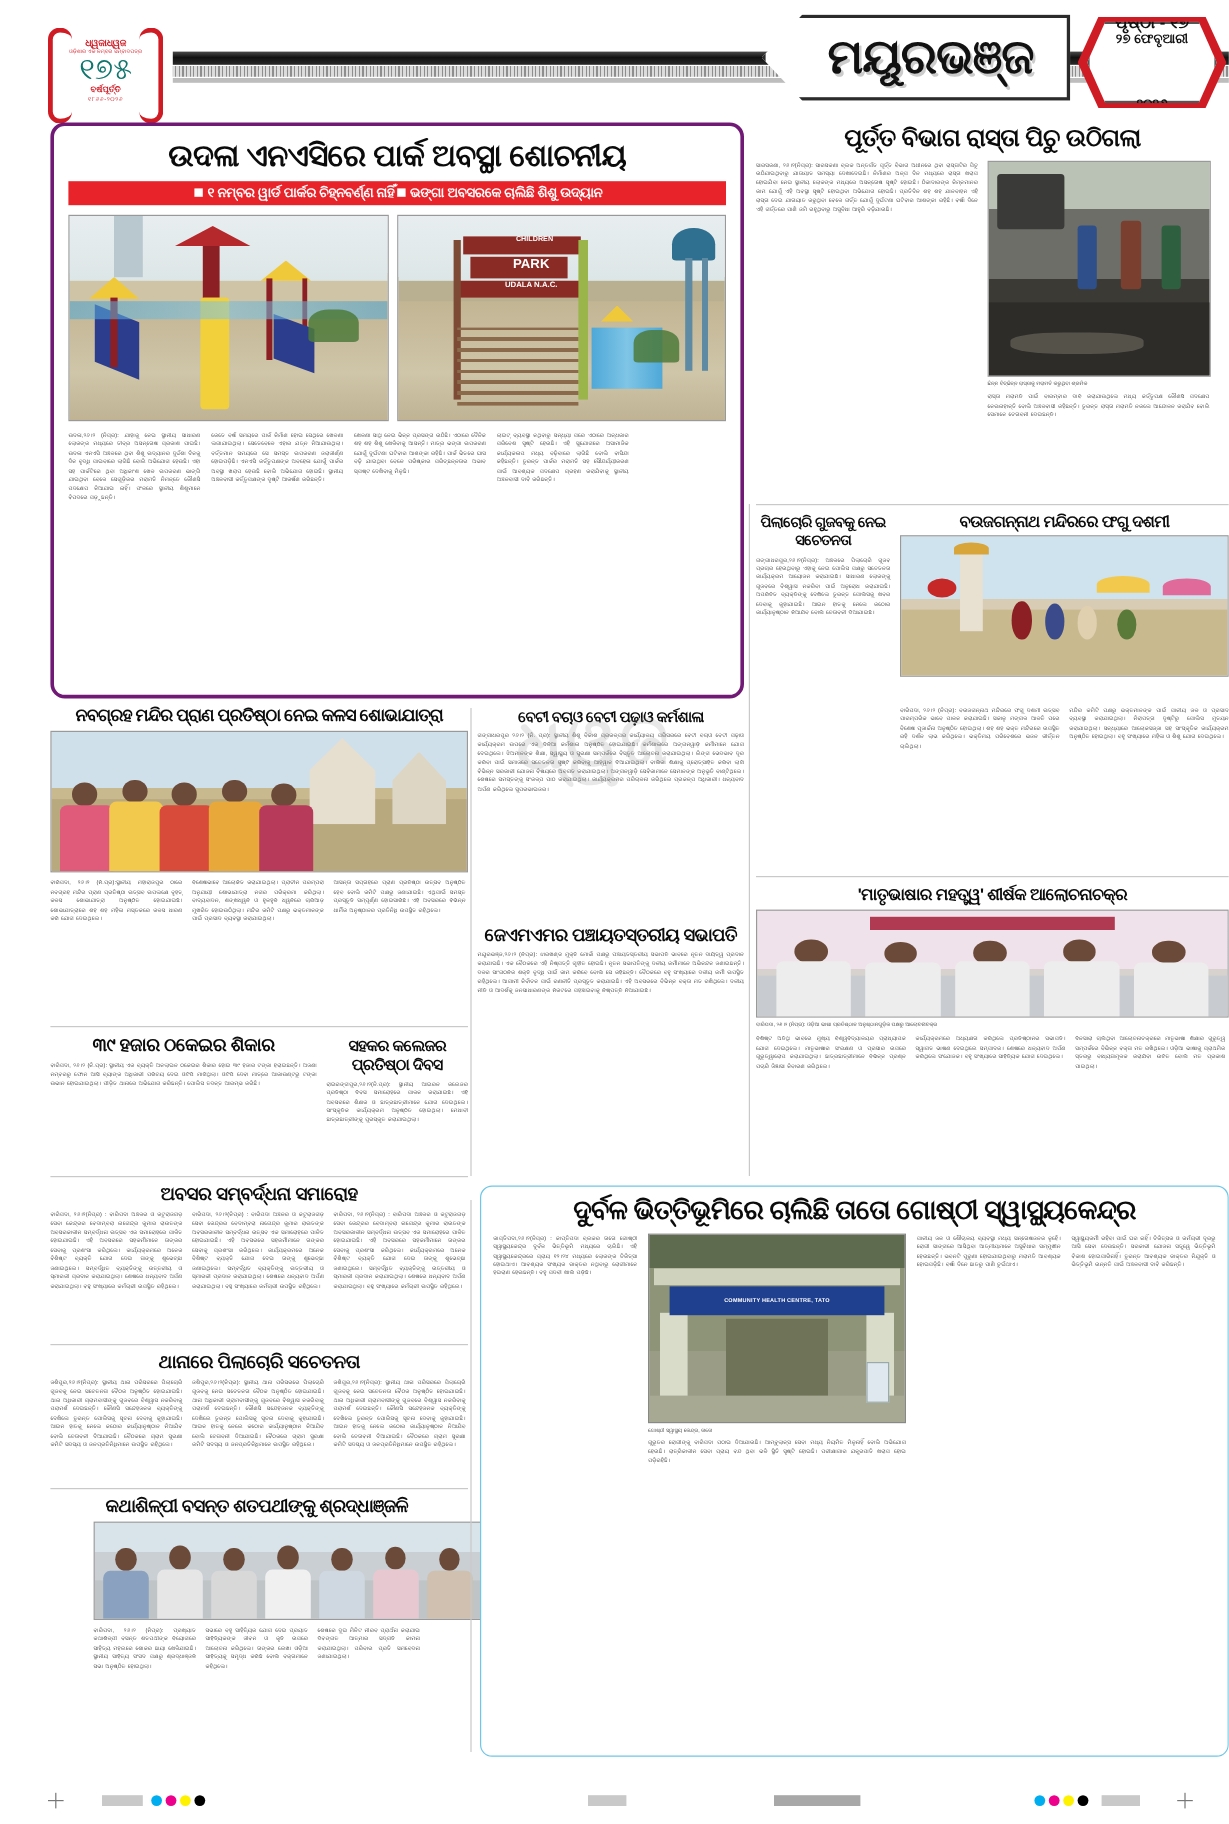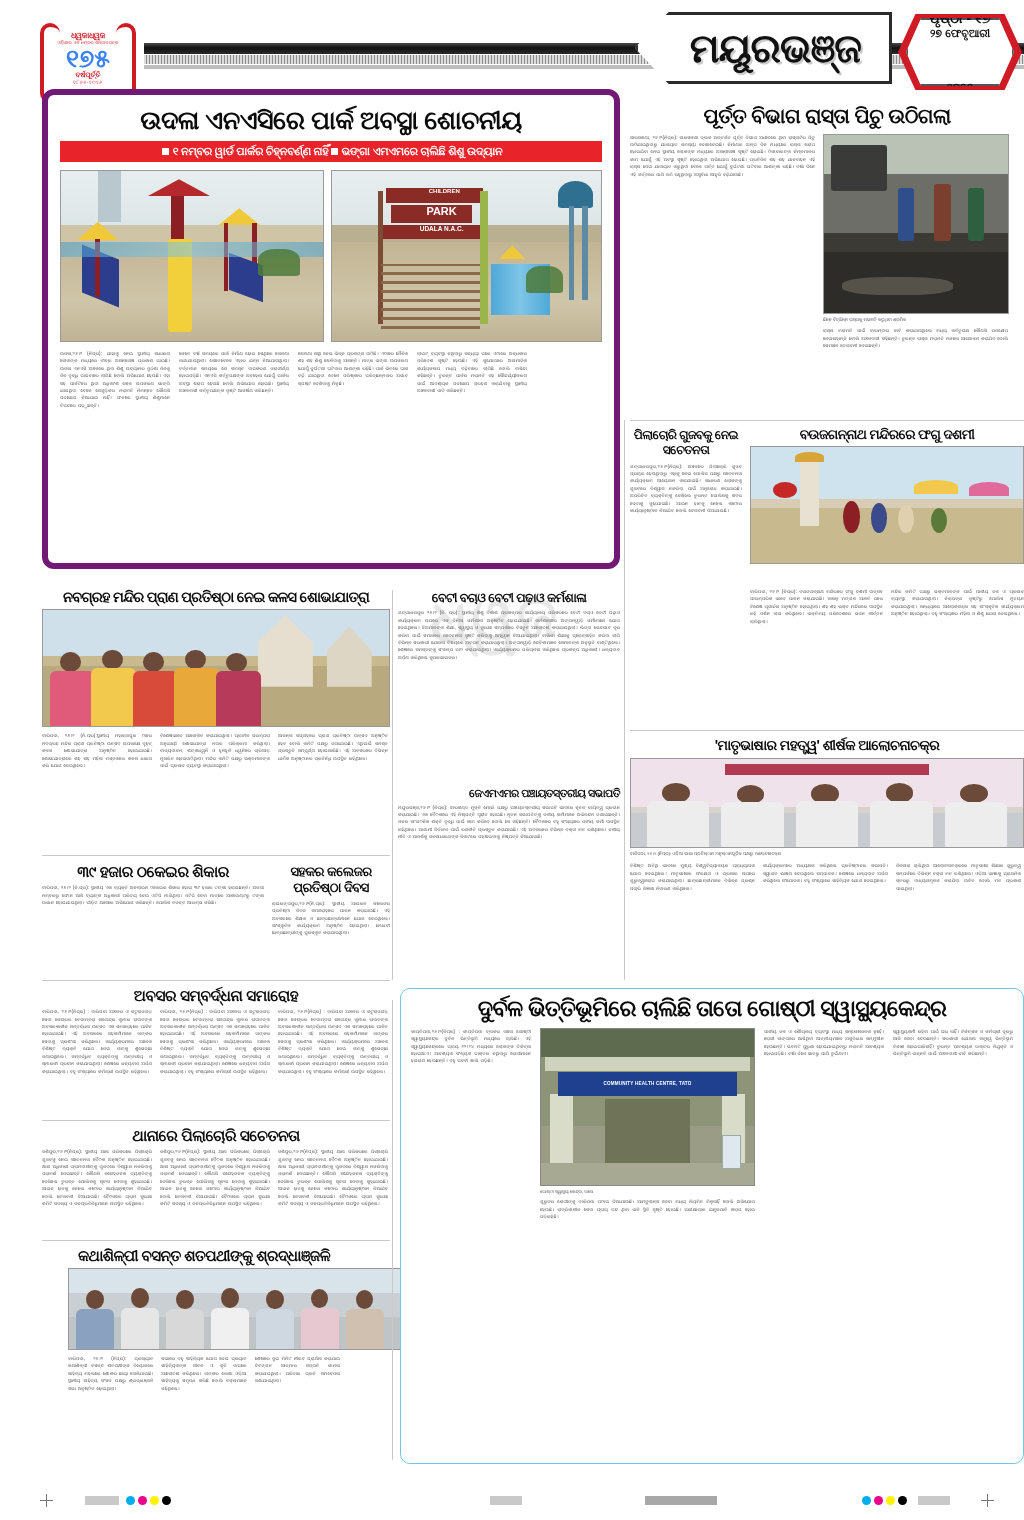--- a/index.html
+++ b/index.html
@@ -21,21 +21,21 @@
   .logo-brackets:before, .logo-brackets:after {
     content:""; position:absolute; top:4px; width:16px; height:72px;
     border:4px solid #cf1b24; border-radius:10px;
   }
   .logo-brackets:before { left:0; border-right:none; }
   .logo-brackets:after  { right:0; border-left:none; }
   .logo-inner { position:absolute; left:14px; top:2px; width:68px; height:76px;
     display:flex; flex-direction:column; align-items:center; justify-content:center; }
   .logo-top { font-size:8px; color:#cf1b24; font-weight:bold; letter-spacing:-0.3px; line-height:1; }
   .logo-sub { font-size:4.5px; color:#cf1b24; line-height:1.1; margin-top:1px; }
-  .logo-main { font-size:25px; color:#3b82f6; font-weight:bold; line-height:0.95; margin-top:1px; position:relative; }
+  .logo-main { font-size:25px; color:#0f766e; font-weight:normal; line-height:0.95; margin-top:1px; position:relative; }
   .logo-bot { font-size:7px; color:#cf1b24; font-weight:bold; line-height:1; margin-top:1px;}
   .logo-years { font-size:5px; color:#cf1b24; letter-spacing:0.5px; margin-top:1px;}
 
   .rule-bar { position:absolute; left:128px; top:43px; width:905px; height:28px; }
   .rule-dark { position:absolute; left:0; top:0; width:100%; height:11px;
     background:linear-gradient(#4a4a4a,#111 45%,#2a2a2a); }
   .rule-light { position:absolute; left:0; top:12px; width:100%; height:9px;
     background:repeating-linear-gradient(90deg,#dcdcdc 0 2px,#8e8e8e 2px 3px); }
   .rule-thin { position:absolute; left:0; top:22px; width:100%; height:4px; background:#bdbdbd; }
 
@@ -69,22 +69,22 @@
   .odia { font-family:"Liberation Sans", sans-serif; }
   .body-text {
     font-size:4.6px; line-height:1.62; color:#3a3a3a; text-align:justify;
     word-spacing:0.4px; letter-spacing:0.1px;
     filter: blur(0.18px);
   }
   .hl { font-weight:bold; color:#0b0b0b; letter-spacing:-0.6px; line-height:1.05; }
 
   
   .feature-box {
-    position:absolute; left:42px; top:89px; width:578px; height:480px;
-    border:6px solid #701a75; border-radius:12px; background:#fff;
+    position:absolute; left:42px; top:102px; width:578px; height:480px;
+    border:3px solid #701a75; border-radius:12px; background:#fff;
     padding:10px 12px 8px 12px;
   }
   .feature-hl { font-size:25.5px; text-align:center; padding-top:2px; }
   .red-bar {
     margin-top:7px; background:#e8232a; color:#fff;
     font-size:11.2px; font-weight:bold; letter-spacing:-0.3px;
     padding:4px 6px; text-align:center; white-space:nowrap;
   }
   .red-bar .sq { display:inline-block; width:7px; height:7px; background:#fff; margin:0 4px -0.5px 2px; }
   .photo-row { display:flex; gap:7px; margin-top:8px; }
@@ -146,21 +146,21 @@
   .nav-cols { display:flex; gap:8px; margin-top:5px; }
   .nav-cols .col { width:110px; }
 
   
   .beti { position:absolute; left:398px; top:592px; width:222px; }
   .beti .hl2 { font-size:12.6px; text-align:center; }
   .beti-body { margin-top:4px; }
 
   
   .jmm { position:absolute; left:398px; top:772px; width:222px; }
-  .jmm .hl2 { font-size:11px; text-align:right;margin-top:16px; }
+  .jmm .hl2 { font-size:15px; text-align:center; }
 
   
   .ls { position:absolute; left:42px; }
   .ls .hl3 { font-size:15.4px; text-align:center; letter-spacing:-0.5px; }
   .ls .hl3b { font-size:13.2px; text-align:center; line-height:1.2; }
   .three-col { display:flex; gap:8px; margin-top:4px; }
   .three-col .col { width:110px; }
 
   
   .bottom-box {
@@ -173,21 +173,21 @@
   .bb-cols { display:flex; gap:9px; margin-top:7px; }
   .bb-cols .col { width:139px; }
   .chc-photo { width:215px; height:158px; border:1px solid #888; position:relative; overflow:hidden;
     background:linear-gradient(#5f6b4f 0 18%, #8d9478 18% 62%, #9a9c86 62% 100%); }
   .chc-sign { position:absolute; left:8%; top:28%; width:84%; height:15%;
     background:#1f3f8f; color:#fff; font-size:4.6px; font-weight:bold; display:flex;
     align-items:center; justify-content:center; letter-spacing:0.2px; }
   .chc-pillar { position:absolute; bottom:0; width:11%; height:58%; background:#d8dcc8; }
 
   
-  .tribute { position:absolute; left:32px; top:1248px; width:308px;padding-left:36px; }
+  .tribute { position:absolute; left:42px; top:1248px; width:308px;padding-left:36px; }
   .tribute .hl3 { font-size:15.2px; text-align:center; letter-spacing:-0.6px;}
   .trib-photo { width:348px; height:82px; border:1px solid #999; margin-top:4px; position:relative; overflow:hidden;
      background:linear-gradient(#d9e4ea 0 30%, #c9cfd2 30% 100%); }
   .trib-cols { display:flex; gap:8px; margin-top:5px; }
   .trib-cols .col { width:110px; }
 
   
   .footmarks { position:absolute; left:0; bottom:6px; width:1024px; height:26px; }
   .reg-cross { position:absolute; width:13px; height:13px; }
   .reg-cross:before, .reg-cross:after { content:""; position:absolute; background:#777; }
@@ -241,21 +241,21 @@
         <div class="dt odia">୨୭ ଫେବୃଆରୀ</div>
         <div class="yr odia">୨୦୨୬</div>
       </div>
     </div>
   </div>
 
   <div class="feature-box">
     <div class="hl feature-hl odia">ଉଦଳା ଏନଏସିରେ ପାର୍କ ଅବସ୍ଥା ଶୋଚନୀୟ</div>
 
     <div class="red-bar odia">
-      <span class="sq"></span><span>୧ ନମ୍ବର ୱାର୍ଡ ପାର୍କର ଚିହ୍ନବର୍ଣ୍ଣ ନାହିଁ</span><span class="sq"></span><span>ଭଙ୍ଗା ଏମଏମରେ ଚାଲିଛି ଶିଶୁ ଉଦ୍ୟାନ</span>
+      <span class="sq"></span><span>୧ ନମ୍ବର ୱାର୍ଡ ପାର୍କର ଚିହ୍ନବର୍ଣ୍ଣ ନାହିଁ</span><span class="sq"></span><span>ଭଙ୍ଗା ଅବସରକେ ଚାଲିଛି ଶିଶୁ ଉଦ୍ୟାନ</span>
     </div>
 
     <div class="photo-row">
       <div class="photo park-a">
         <div class="sky-haze"></div>
           <div class="ground"></div>
         <div class="tower" style="left:42%;top:8%;width:5%;height:58%;background:#8b1f24;"></div>
         <div class="roof-r" style="left:33%;top:5%;width:24%;height:10%;"></div>
         <div class="slide-y" style="left:41%;top:40%;width:9%;height:55%;border-radius:3px;"></div>
         <div class="slide-b" style="left:8%;top:48%;width:14%;height:28%;transform:skewY(22deg);"></div>

